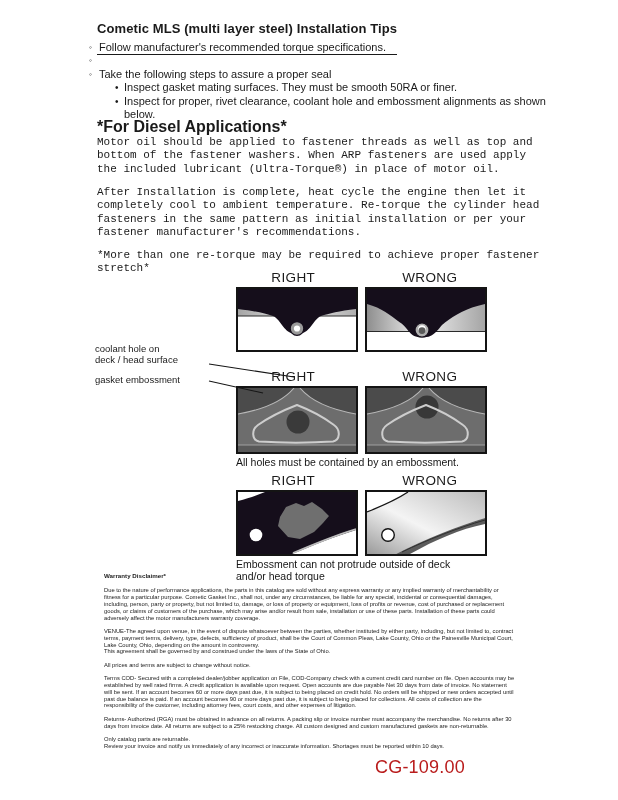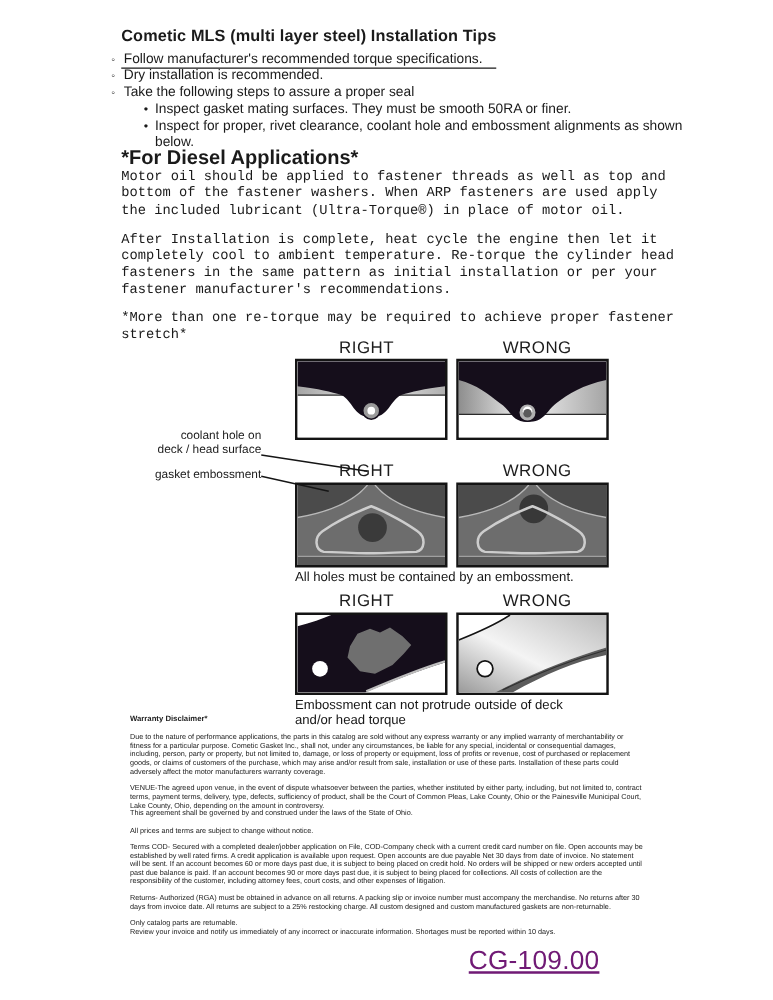--- a/index.html
+++ b/index.html
@@ -31,48 +31,47 @@
   .dg-row1 { top:229px; }
   .dg-row2 { top:328px; }
   .dg-row3 { top:432px; }
   .dg-labels { display:flex; gap:22px; margin-bottom:2px;margin-top:41px; }
   .dg-labels span { width:122px; text-align:center; font-size:13.5px; letter-spacing:0.4px; color:#1c1c1c; }
   .dg-boxes { display:flex; gap:7px; }
   .dg-box { width:122px; border:2px solid #141414; box-sizing:border-box; background:#fff; }
   .dg-box svg { display:block; }
   .dg-caption { font-size:10.5px; line-height:12px; margin-top:2px; color:#161616; white-space:pre-line; }
 
-  .ann-labels { position:absolute; left:95px; top:344px; width:114px; text-align:right;
+  .ann-labels { position:absolute; left:95px; top:344px; width:114px; text-align:left;
     font-size:9.5px; line-height:10.8px; color:#1b1b1b; }
   .ann1 { white-space:pre-line; }
   .ann2 { margin-top:9px; }
   .ann-lines { position:absolute; left:205px; top:350px; z-index:5; }
 
   .disclaimer { position:absolute; left:104px; top:573px; width:412px;
     font-size:5.8px; line-height:6.9px; color:#222; }
   .disclaimer .dhead { font-size:6.2px; font-weight:bold; margin:0 0 7px 0; }
   .disclaimer p { margin:0 0 6.3px 0; white-space:pre-line; }
 
-  .pagenum { position:absolute; left:375px; top:757px; font-size:21px; color:#701a75; letter-spacing:0.2px;text-decoration:underline; }
+  .pagenum { position:absolute; left:375px; top:757px; font-size:18px; color:#b91c1c; letter-spacing:0.2px; }
 </style>
 </head>
 <body>
 
 <div class="page">
 
   <div class="title">Cometic MLS (multi layer steel) Installation Tips</div>
 
   <div class="bullets">
     <div class="b-line">
       <span class="b-mark">◦</span>
       <span>Follow manufacturer's recommended torque specifications.</span>
     </div>
     <div class="b-line">
       <span class="b-mark">◦</span>
-      <span>Dry installation is recommended.</span>
     </div>
     <div class="b-line">
       <span class="b-mark">◦</span>
       <span>Take the following steps to assure a proper seal</span>
     </div>
     <div class="sb-line">
       <span class="sb-mark">•</span>
       <span>Inspect gasket mating surfaces.  They must be smooth 50RA or finer.</span>
     </div>
     <div class="sb-line">

